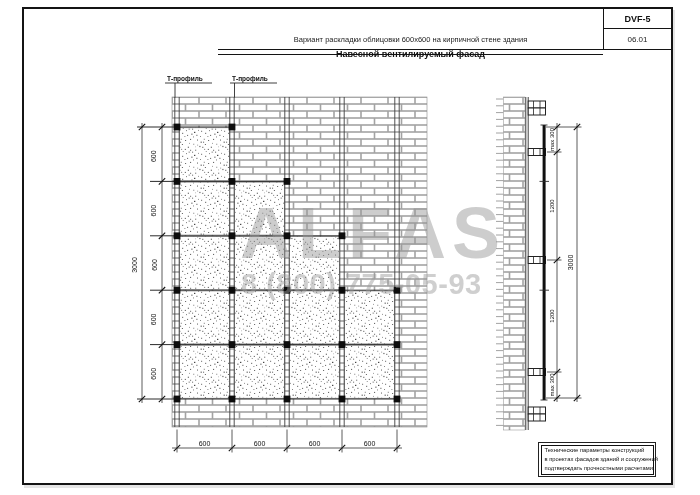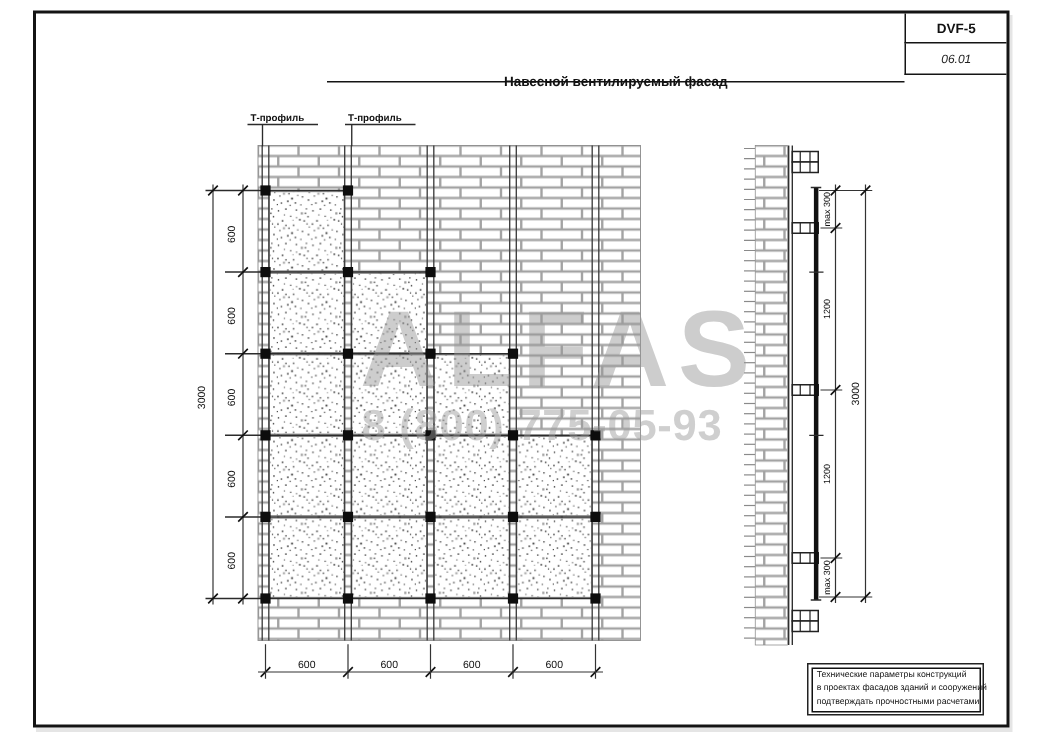--- a/index.html
+++ b/index.html
@@ -6,21 +6,21 @@
   body{width:700px;height:495px;position:relative;font-family:"Liberation Sans",sans-serif;overflow:hidden;}
   .frame{position:absolute;left:22px;top:7px;width:651px;height:478px;border:2px solid #141414;box-sizing:border-box;background:#fff;box-shadow:2px 3px 0 rgba(0,0,0,0.10);}
   .header{display:grid;grid-template-columns:194px 1fr 68px;grid-template-rows:20px 21px;width:100%;}
   .logo-cell{grid-row:1/3;border-right:1px solid #141414;border-bottom:1px solid #141414;display:flex;align-items:center;justify-content:center;}
   .t-row1,.c-row1{border-bottom:1px solid #141414;display:flex;align-items:center;justify-content:center;}
   .t-row2,.c-row2{border-bottom:1px solid #141414;display:flex;align-items:center;justify-content:center;}
   .c-row1,.c-row2{border-left:1px solid #141414;}
   .t-row1{font-size:9px;font-weight:bold;color:#111;margin-top:45px;}
   .t-row2{font-size:7.5px;color:#222;}
   .c-row1{font-size:9px;font-weight:bold;color:#111;}
-  .c-row2{font-size:8px;color:#222;font-style:italic;}
+  .c-row2{font-size:8px;color:#222;}
   .logo-dok{font-size:16px;font-weight:bold;font-style:italic;color:#2b6cb0;letter-spacing:-0.5px;}
   .logo-ball{width:15px;height:15px;border-radius:50%;background:#ef7d1e;display:inline-flex;align-items:center;justify-content:center;margin:0 1px;}
   .logo-s{color:#fff;font-size:11px;font-weight:bold;font-style:italic;line-height:1;}
   .logo-al{font-size:16px;font-weight:bold;font-style:italic;color:#ef7d1e;letter-spacing:-0.5px;}
   .drawing{position:absolute;left:22px;top:50px;width:651px;height:434px;}
   .lnt{stroke:#2b2b2b;stroke-width:0.9;}
   .dln{stroke:#333;stroke-width:0.8;}
   .dim{font:7px "Liberation Sans",sans-serif;fill:#111;text-anchor:middle;}
   .dim6{font:6px "Liberation Sans",sans-serif;fill:#111;text-anchor:middle;}
   .lbl{font:600 6.5px "Liberation Sans",sans-serif;fill:#111;}
@@ -32,20 +32,21 @@
 </style>
 </head>
 <body>
 
 <div class="frame">
   <div class="header">
     <div style="display:contents">
       <div class="t-row1" style="grid-column:2;grid-row:1;">Навесной вентилируемый фасад</div>
     </div>
     <div class="c-row1" style="grid-column:3;grid-row:1;">DVF-5</div>
+    <div class="t-row2" style="grid-column:2;grid-row:2;">Вариант раскладки облицовки 600х600 на кирпичной стене здания</div>
     <div class="c-row2" style="grid-column:3;grid-row:2;">06.01</div>
   </div>
 </div>
 
 <svg class="drawing" viewBox="22 50 651 434" xmlns="http://www.w3.org/2000/svg">
   <defs>
     <pattern id="brickP" width="54" height="14" patternUnits="userSpaceOnUse" patternTransform="translate(172,97)">
       <rect width="54" height="14" fill="#a3a3a3"></rect>
       <rect x="0.8" y="0.8" width="25.4" height="5.4" fill="#ffffff"></rect>
       <rect x="27.8" y="0.8" width="25.4" height="5.4" fill="#ffffff"></rect>

